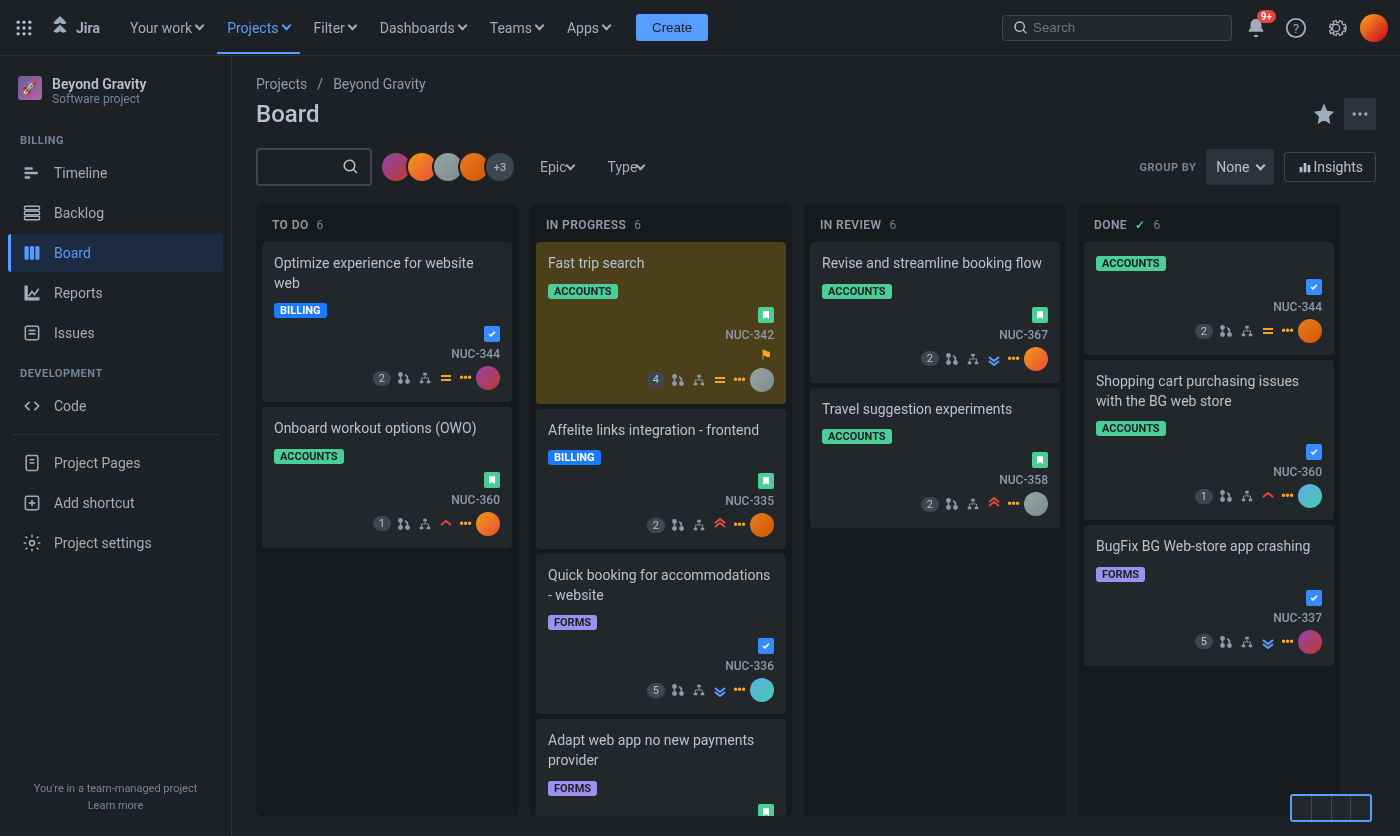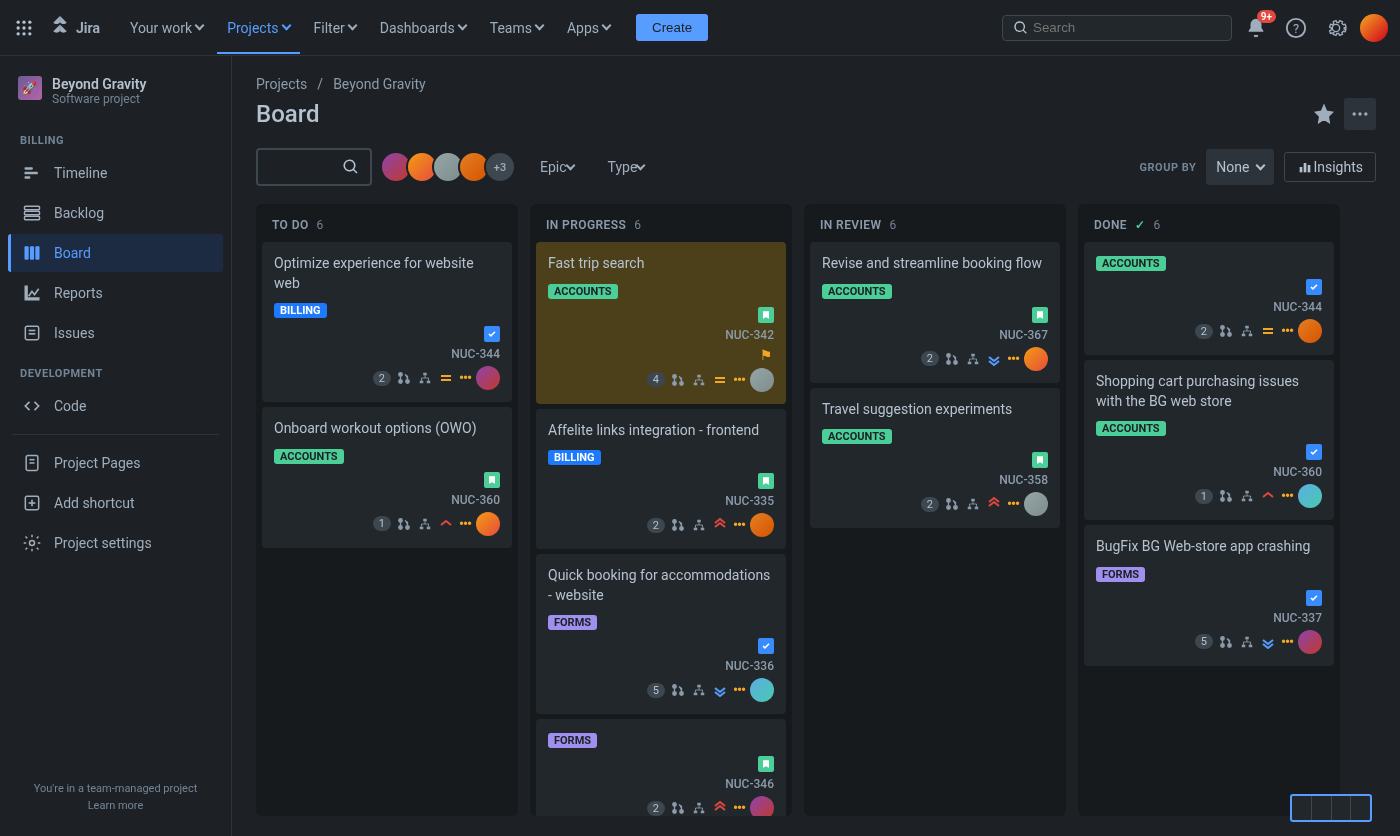--- a/index.html
+++ b/index.html
@@ -509,21 +509,21 @@
                     </span>
                     <span class="mini-icon">
                       <svg width="16" height="16" viewBox="0 0 16 16">
                         <path d="M3 6l5 4 5-4M3 10l5 4 5-4" fill="none" stroke="#579dff" stroke-width="2"></path>
                       </svg>
                     </span>
                     <span class="dots">•••</span>
                     <span class="card-av av5"></span>
                   </div>
                 </div></div>
-              <div class="card"><span class="epic-tag epic-forms">FORMS</span><div class="card-foot">
+              <div class="card"><div class="card-title">Adapt web app no new payments provider</div><span class="epic-tag epic-forms">FORMS</span><div class="card-foot">
                   <span class="issue-type type-story">
                     <svg width="12" height="12" viewBox="0 0 16 16">
                       <path d="M4 3h8v10l-4-2-4 2V3z" fill="#fff"></path>
                     </svg>
                   </span>
                   <span class="issue-key">NUC-346</span>
                   <div class="meta-right">
                     <span class="pill">2</span>
                     <span class="mini-icon">
                       <svg width="14" height="14" viewBox="0 0 16 16" fill="none" stroke="currentColor" stroke-width="1.5">

